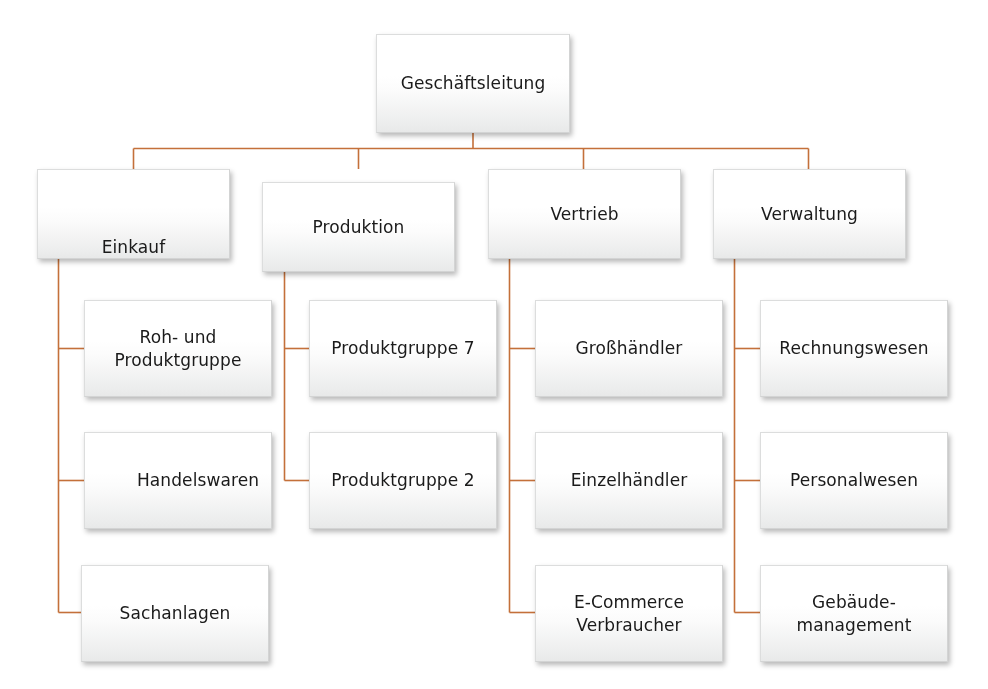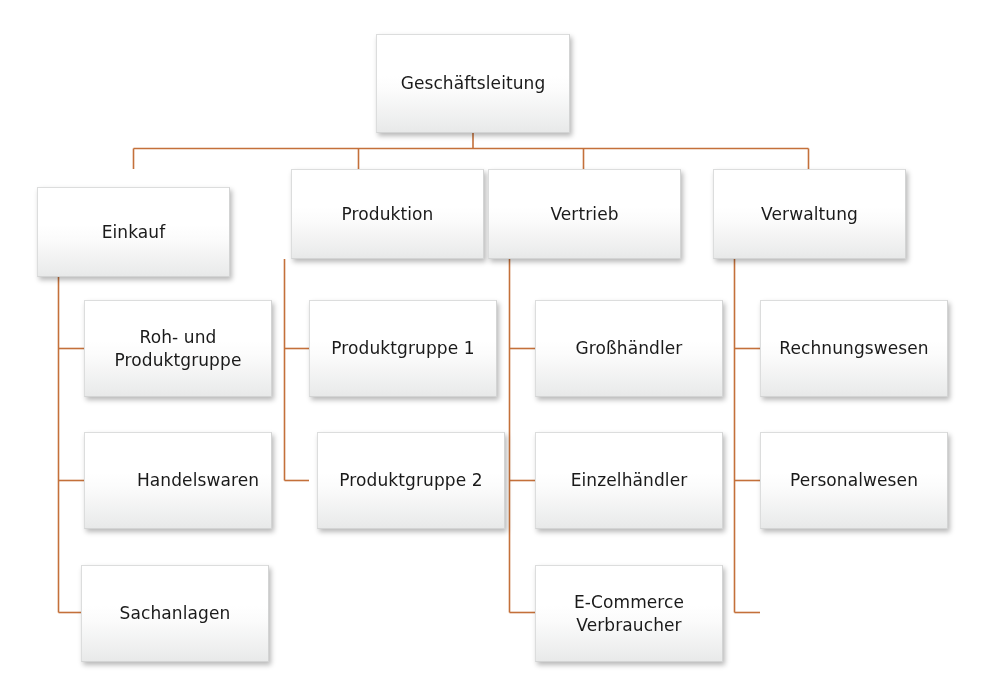--- a/index.html
+++ b/index.html
@@ -89,24 +89,24 @@
       <path d="M 734.5 348.5 L 760 348.5"></path>
       <path d="M 734.5 480.5 L 760 480.5"></path>
       <path d="M 734.5 612.5 L 760 612.5"></path>
     </g>
   </svg>
 
   <div class="node" style="left:376px; top:34px; width:194px; height:99px;text-align:center;">
     <span class="label">Geschäftsleitung</span>
   </div>
 
-  <div class="node" style="left:37px; top:187px; width:193px; height:90px;">
+  <div class="node" style="left:37px; top:169px; width:193px; height:90px;align-items:flex-end;">
     <span class="label">Einkauf</span>
   </div>
-  <div class="node" style="left:262px; top:169px; width:193px; height:90px;margin-left:29px;">
+  <div class="node" style="left:262px; top:182px; width:193px; height:90px;">
     <span class="label">Produktion</span>
   </div>
   <div class="node" style="left:488px; top:169px; width:193px; height:90px;justify-content:center;">
     <span class="label">Vertrieb</span>
   </div>
   <div class="node" style="left:713px; top:169px; width:193px; height:90px;">
     <span class="label">Verwaltung</span>
   </div>
 
   <div class="node" style="left:84px; top:300px; width:188px; height:97px;">
@@ -114,37 +114,41 @@
 Produktgruppe</span>
   </div>
   <div class="node" style="left:84px; top:432px; width:188px; height:97px;padding-left:40px;">
     <span class="label">Handelswaren</span>
   </div>
   <div class="node" style="left:81px; top:565px; width:188px; height:97px;text-align:center;">
     <span class="label">Sachanlagen</span>
   </div>
 
   <div class="node" style="left:309px; top:300px; width:188px; height:97px;">
-    <span class="label">Produktgruppe 1</span>
+    <span class="label">Produktgruppe 7</span>
   </div>
-  <div class="node" style="left:317px; top:432px; width:188px; height:97px;">
+  <div class="node" style="left:309px; top:432px; width:188px; height:97px;">
     <span class="label">Produktgruppe 2</span>
   </div>
 
   <div class="node" style="left:535px; top:300px; width:188px; height:97px;">
     <span class="label">Großhändler</span>
   </div>
   <div class="node" style="left:535px; top:432px; width:188px; height:97px;">
     <span class="label">Einzelhändler</span>
   </div>
   <div class="node" style="left:535px; top:565px; width:188px; height:97px;">
     <span class="label">E-Commerce
 Verbraucher</span>
   </div>
 
   <div class="node" style="left:760px; top:432px; width:188px; height:97px;">
     <span class="label">Personalwesen</span>
   </div>
   <div class="node" style="left:760px; top:300px; width:188px; height:97px;">
     <span class="label">Rechnungswesen</span>
   </div>
+  <div class="node" style="left:760px; top:565px; width:188px; height:97px;">
+    <span class="label">Gebäude-
+management</span>
+  </div>
 
 </div>
 
 </body></html>

